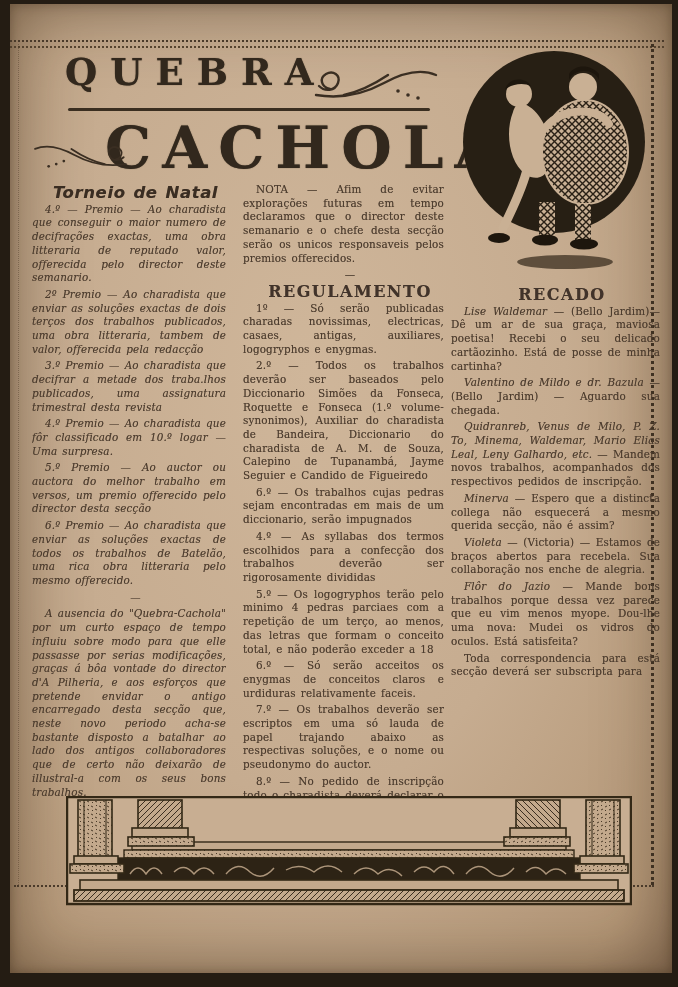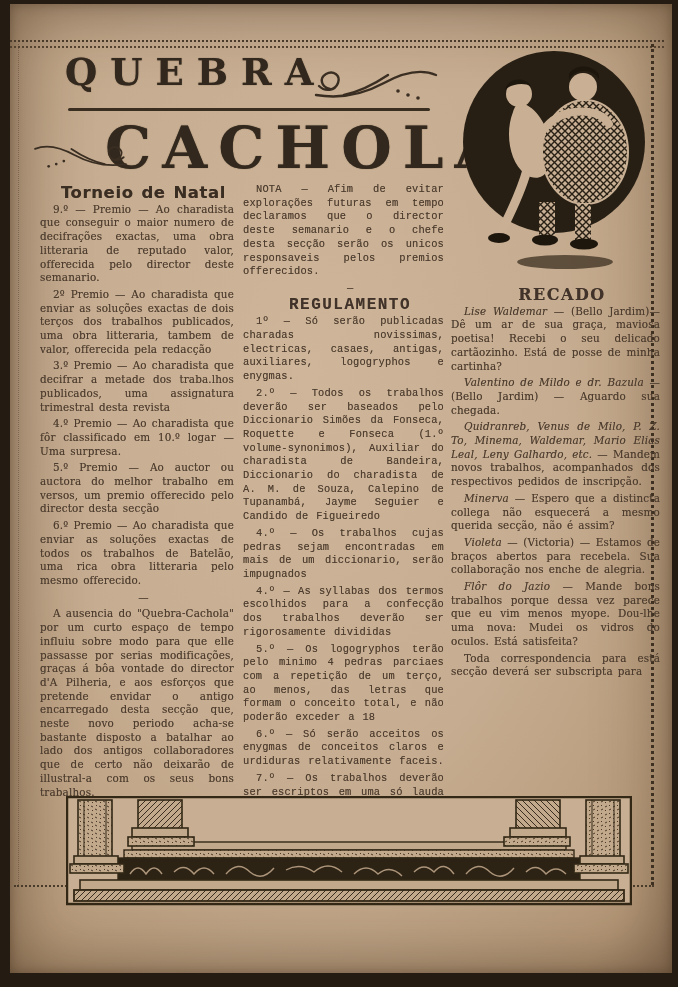--- a/index.html
+++ b/index.html
@@ -30,22 +30,22 @@
       font-size:58px;font-weight:bold;letter-spacing:11px;color:#32281d;
       text-shadow:0 0 1px rgba(50,40,25,.7);}
   .fl-r{position:absolute;left:298px;top:60px;width:132px;height:46px;}
   .fl-l{position:absolute;left:22px;top:132px;width:100px;height:44px;transform:scaleX(-1);}
 
   
   .col{position:absolute;color:#4c3c2e;font-size:10.4px;line-height:13.7px;
        text-align:justify;text-shadow:0 0 .6px rgba(76,60,46,.55);
        letter-spacing:.15px;word-spacing:1.5px;overflow:hidden;}
   .col p{margin:0 0 3px 0;text-indent:13px;}
-  .col1{left:30px;top:182px;width:194px;height:618px;}
-  .col2{left:233px;top:179px;width:201px;height:628px;font-family:Liberation Mono, monospace;}
+  .col1{left:22px;top:182px;width:194px;height:618px;font-style:italic;}
+  .col2{left:233px;top:179px;width:201px;height:628px;}
   .col3{left:441px;top:36px;width:209px;height:768px;}
   .h-natal{font-family:"DejaVu Sans", sans-serif;font-weight:bold;font-size:16.5px;
            letter-spacing:.6px;color:#3a2d22;text-align:center;margin:0 0 12px 0;text-indent:0;}
   .h-small{font-weight:bold;font-size:16px;letter-spacing:1.5px;text-align:center;
            color:#41332a;margin:10px 0 11px 0;text-indent:0;}
   .sep{text-align:center;text-indent:0;margin:6px 0;letter-spacing:0;}
   .illu{width:202px;height:242px;display:block;margin:0 0 6px 2px;}
   .msg .nm{font-style:italic;}
 
   .footer-svg{position:absolute;left:56px;top:792px;width:566px;height:110px;}
@@ -84,39 +84,39 @@
       </g>
       <g fill="#3a2e22">
         <circle cx="90" cy="27" r="1.8"></circle>
           <circle cx="100" cy="31" r="1.8"></circle>
           <circle cx="110" cy="34" r="1.8"></circle>
       </g>
     </svg>
 
     <div class="col col1">
       <p class="h-natal">Torneio de Natal</p>
-      <p>9.º — Premio — Ao charadista que conseguir o maior numero de decifrações exactas, uma obra litteraria de reputado valor, offerecida pelo director deste semanario.</p>
+      <p>4.º — Premio — Ao charadista que conseguir o maior numero de decifrações exactas, uma obra litteraria de reputado valor, offerecida pelo director deste semanario.</p>
       <p>2º Premio — Ao charadista que enviar as soluções exactas de dois terços dos trabalhos publicados, uma obra litteraria, tambem de valor, offerecida pela redacção</p>
       <p>3.º Premio — Ao charadista que decifrar a metade dos traba.lhos publicados, uma assignatura trimestral desta revista</p>
       <p>4.º Premio — Ao charadista que fôr classificado em 10.º logar — Uma surpresa.</p>
       <p>5.º Premio — Ao auctor ou auctora do melhor trabalho em versos, um premio offerecido pelo director desta secção</p>
       <p>6.º Premio — Ao charadista que enviar as soluções exactas de todos os trabalhos de Batelão, uma rica obra litteraria pelo mesmo offerecido.</p>
       <p class="sep">—</p>
       <p>A ausencia do "Quebra-Cachola" por um curto espaço de tempo influiu sobre modo para que elle passasse por serias modificações, graças á bôa vontade do director d'A Pilheria, e aos esforços que pretende envidar o antigo encarregado desta secção que, neste novo periodo acha-se bastante disposto a batalhar ao lado dos antigos collaboradores que de certo não deixarão de illustral-a com os seus bons trabalhos.</p>
       <p>Portanto, emeritos charadistas, invenciveis cultores da complicada Sciencia de Edipo, novos e melhorados premios, novo regulamento e... novas, inscripções.</p>
 
     </div>
 
     <div class="col col2">
       <p>NOTA — Afim de evitar explorações futuras em tempo declaramos que o director deste semanario e o chefe desta secção serão os unicos responsaveis pelos premios offerecidos.</p>
       <p class="sep">—</p>
       <p class="h-small">REGULAMENTO</p>
       <p>1º — Só serão publicadas charadas novissimas, electricas, casaes, antigas, auxiliares, logogryphos e enygmas.</p>
       <p>2.º — Todos os trabalhos deverão ser baseados pelo Diccionario Simões da Fonseca, Roquette e Fonseca (1.º volume-synonimos), Auxiliar do charadista de Bandeira, Diccionario do charadista de A. M. de Souza, Calepino de Tupanambá, Jayme Seguier e Candido de Figueiredo</p>
-      <p>4.º — Os trabalhos cujas pedras sejam encontradas em mais de um diccionario, serão impugnados</p>
+      <p>6.º — Os trabalhos cujas pedras sejam encontradas em mais de um diccionario, serão impugnados</p>
       <p>4.º — As syllabas dos termos escolhidos para a confecção dos trabalhos deverão ser rigorosamente divididas</p>
       <p>5.º — Os logogryphos terão pelo minimo 4 pedras parciaes com a repetição de um terço, ao menos, das letras que formam o conceito total, e não poderão exceder a 18</p>
       <p>6.º — Só serão acceitos os enygmas de conceitos claros e urdiduras relativamente faceis.</p>
       <p>7.º — Os trabalhos deverão ser escriptos em uma só lauda de papel trajando abaixo as respectivas soluções, e o nome ou pseudonymo do auctor.</p>
       <p>8.º — No pedido de inscripção todo o charadista deverá declarar o nome por extenso, pseudonymo (se quizer usar), idade e residencia.</p>
 
     </div>
 
     <div class="col col3">
       <svg class="illu" viewBox="0 0 202 242">

